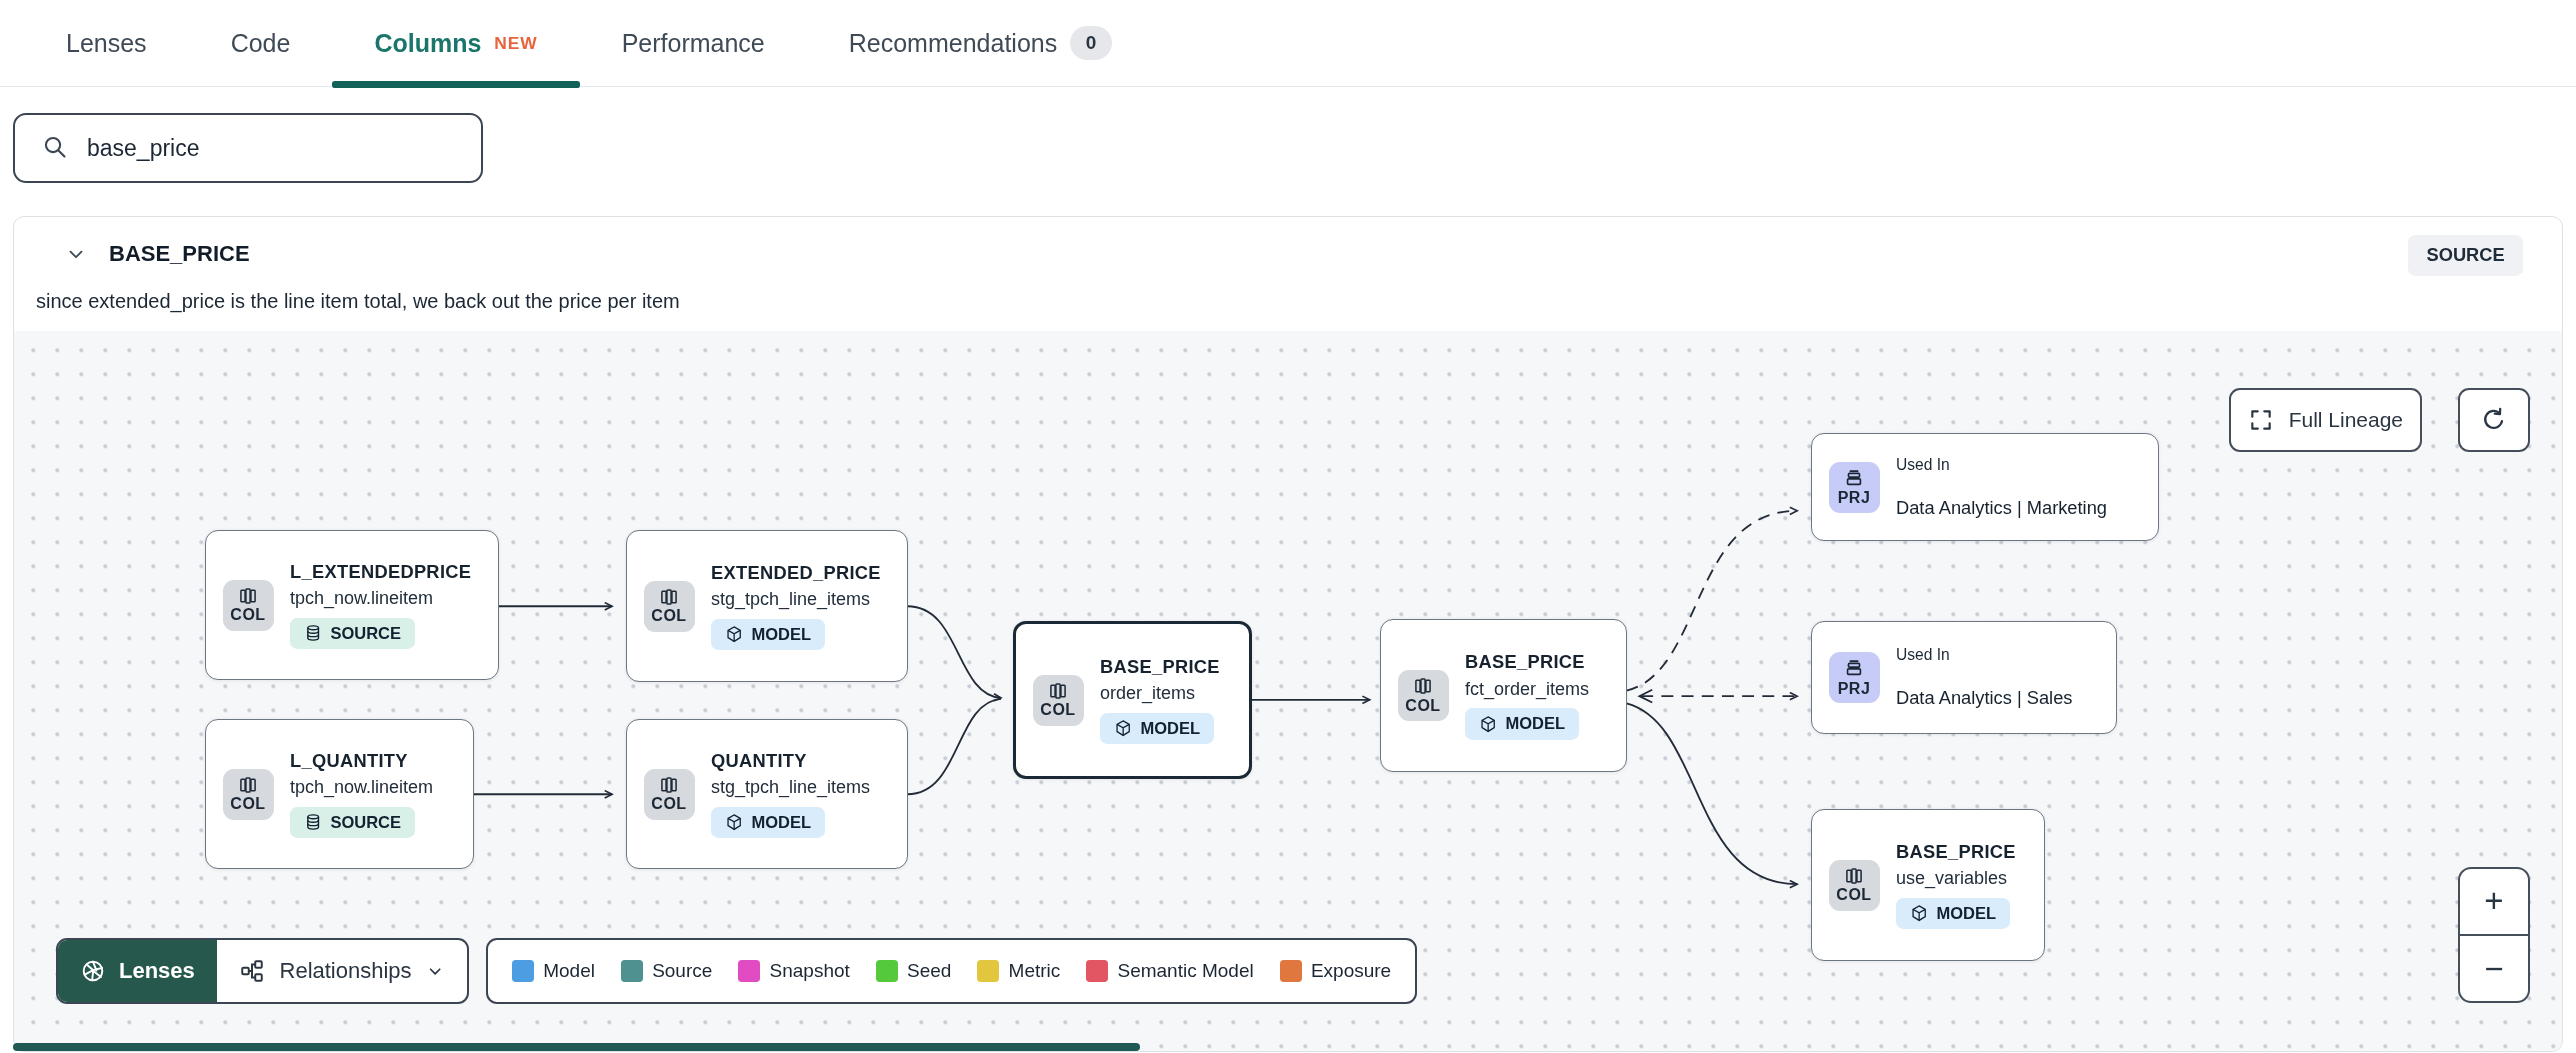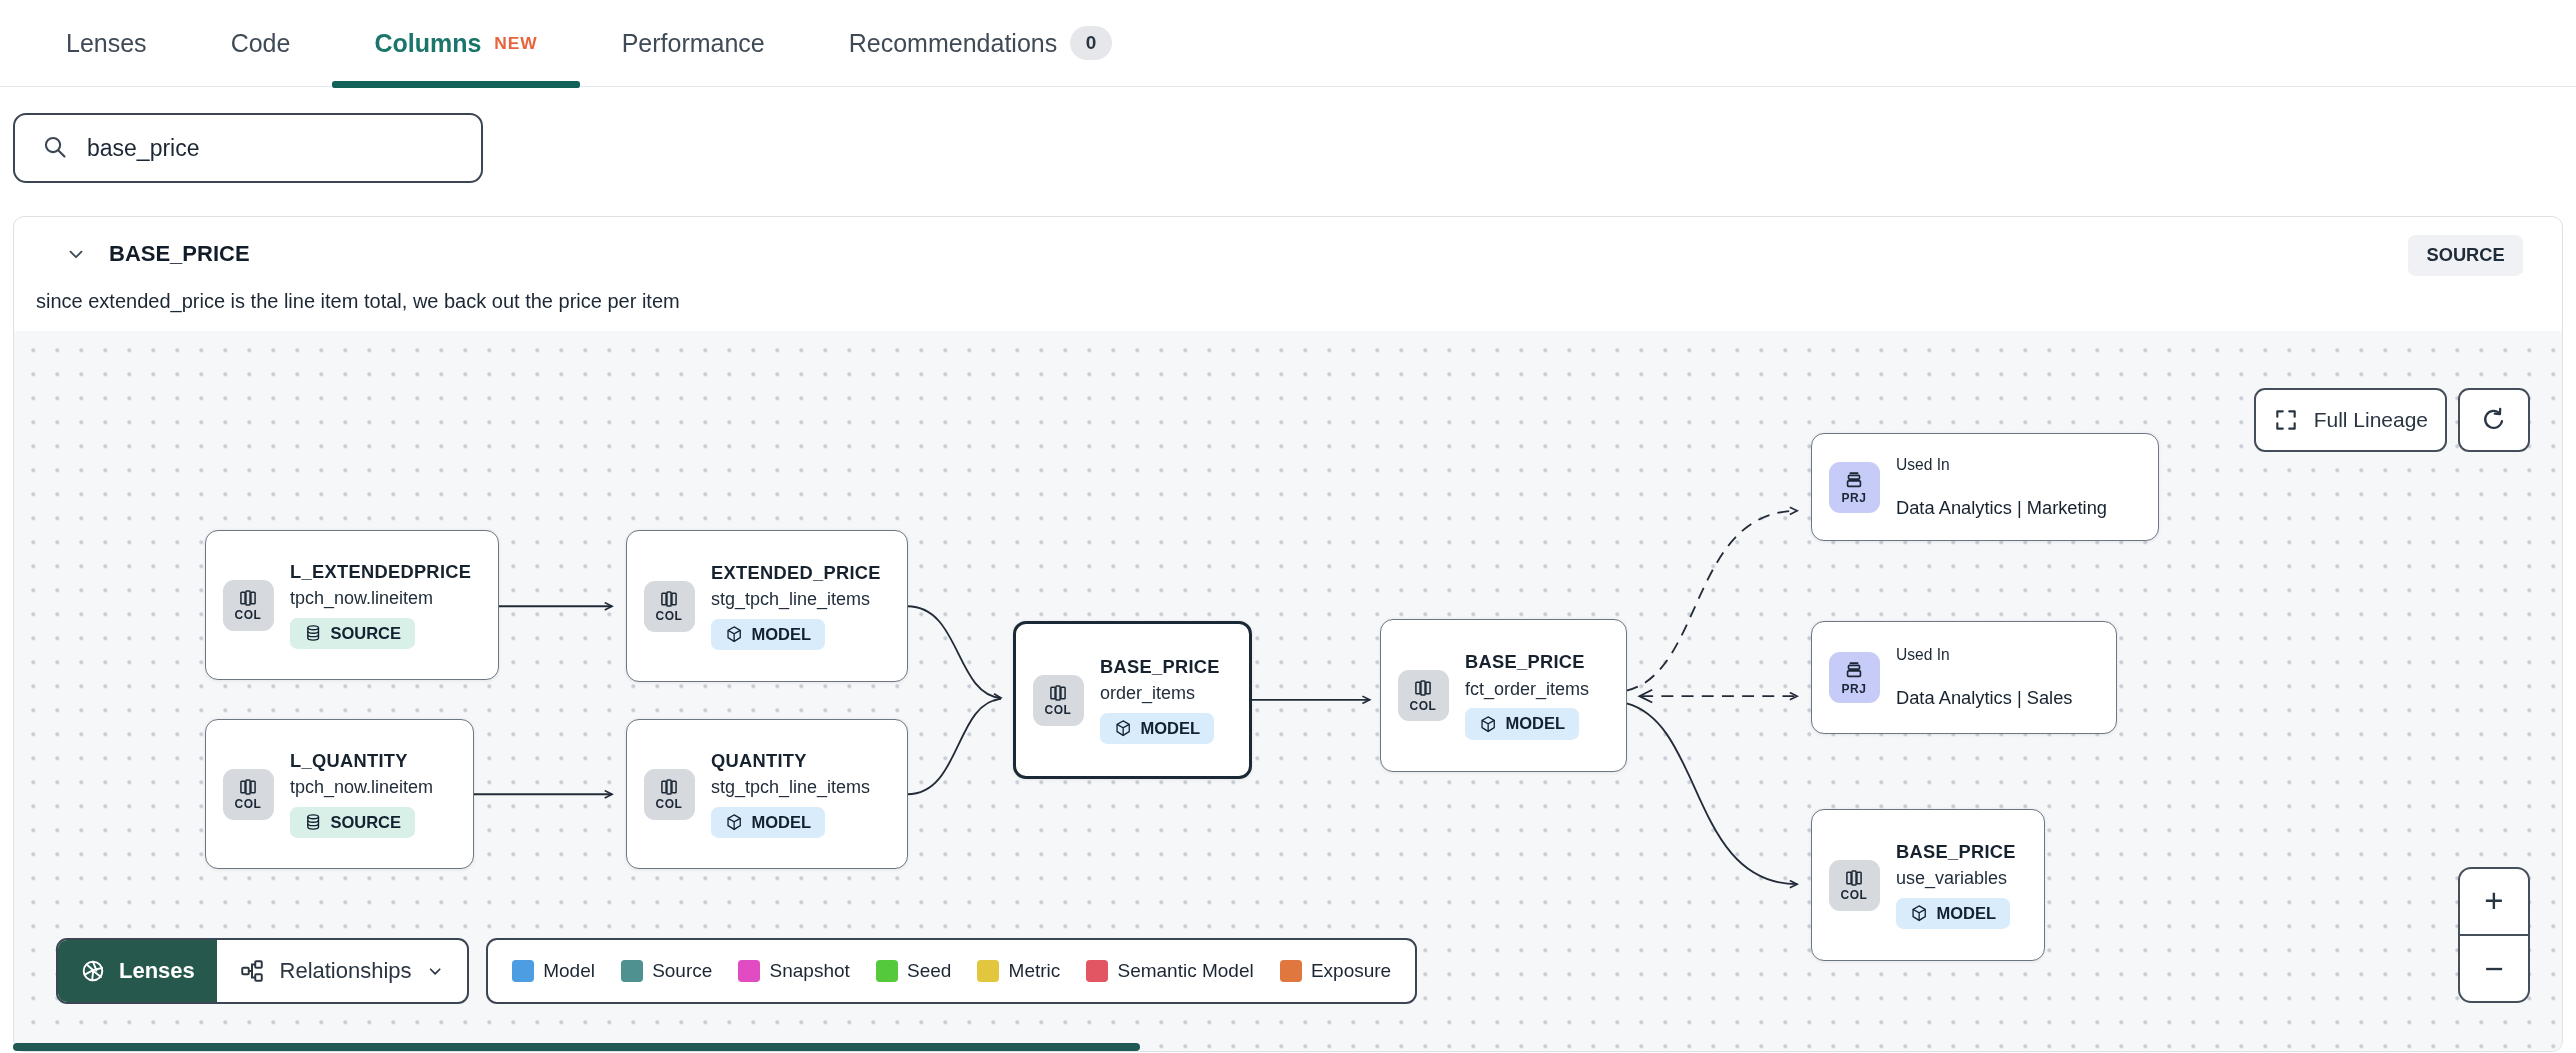--- a/index.html
+++ b/index.html
@@ -43,36 +43,36 @@
   .edges { position:absolute; left:0; top:0; }
 
   
   .node { position:absolute; background:#fff; border:1.8px solid #6d7683; border-radius:13px;
     display:flex; align-items:center; gap:16.5px; padding:0 14.7px 0 16.5px; cursor:pointer;
     box-shadow:0 0.9px 3.7px rgba(20,30,40,.08); }
   .node.selected { border:3.7px solid #1b2835; }
   .icon-badge { flex:0 0 auto; width:51px; height:51px; border-radius:11px; background:#d6d9dd;
     display:flex; flex-direction:column; align-items:center; justify-content:center; gap:0.9px; }
   .icon-badge.prj { background:#c6cbf8; }
-  .icon-badge .kind { font-size:12px; font-weight:700; letter-spacing:0.5px; color:#1b2734; }
+  .icon-badge .kind { font-size:16px; font-weight:700; letter-spacing:0.5px; color:#1b2734; }
   .nbody { display:flex; flex-direction:column; align-items:flex-start; }
   .ntitle { font-size:18.3px; font-weight:700; color:#16222e; letter-spacing:0.3px; white-space:nowrap; }
   .nsub { font-size:18px; color:#222e3c; margin-top:5.5px; white-space:nowrap; }
   .nbadge { margin-top:8.3px; display:flex; align-items:center; gap:8.3px; font-size:16.5px;
     font-weight:600; color:#122030; padding:6.4px 13.8px; border-radius:7.3px; }
   .nbadge.source { background:#d9f0e8; }
   .nbadge.model { background:#d9ecfb; }
   .used-label { font-size:15.6px; color:#1b2734; white-space:nowrap; }
   .used-name { font-size:18.3px; font-weight:500; color:#16222e; margin-top:23px; white-space:nowrap; }
 
   
   .btn { background:#fff; border:2.8px solid #454f5c; border-radius:11px; display:flex;
     align-items:center; justify-content:center; cursor:pointer; color:#2a3542; }
   .btn-full { position:absolute; left:2215px; top:57px; width:193px; height:64px; gap:14.7px;
-    font-size:21px; font-weight:500;margin-left:25px; }
+    font-size:21px; font-weight:500; }
   .btn-refresh { position:absolute; left:2444px; top:57px; width:72px; height:64px; }
   .zoomctl { position:absolute; left:2444px; top:536px; width:72px; height:136px;
     border:2.8px solid #454f5c; border-radius:13px; background:#fff; display:flex; flex-direction:column; }
   .zoomctl .zbtn { flex:1; display:flex; align-items:center; justify-content:center;
     font-size:33px; color:#2a3542; cursor:pointer; background:none; border:none; }
   .zoomctl .zsep { height:2.8px; background:#454f5c; }
 
   
   .lens-group { position:absolute; left:42px; top:607px; height:66px; display:flex;
     border:2.8px solid #3c4653; border-radius:11px; overflow:hidden; background:#fff; }

